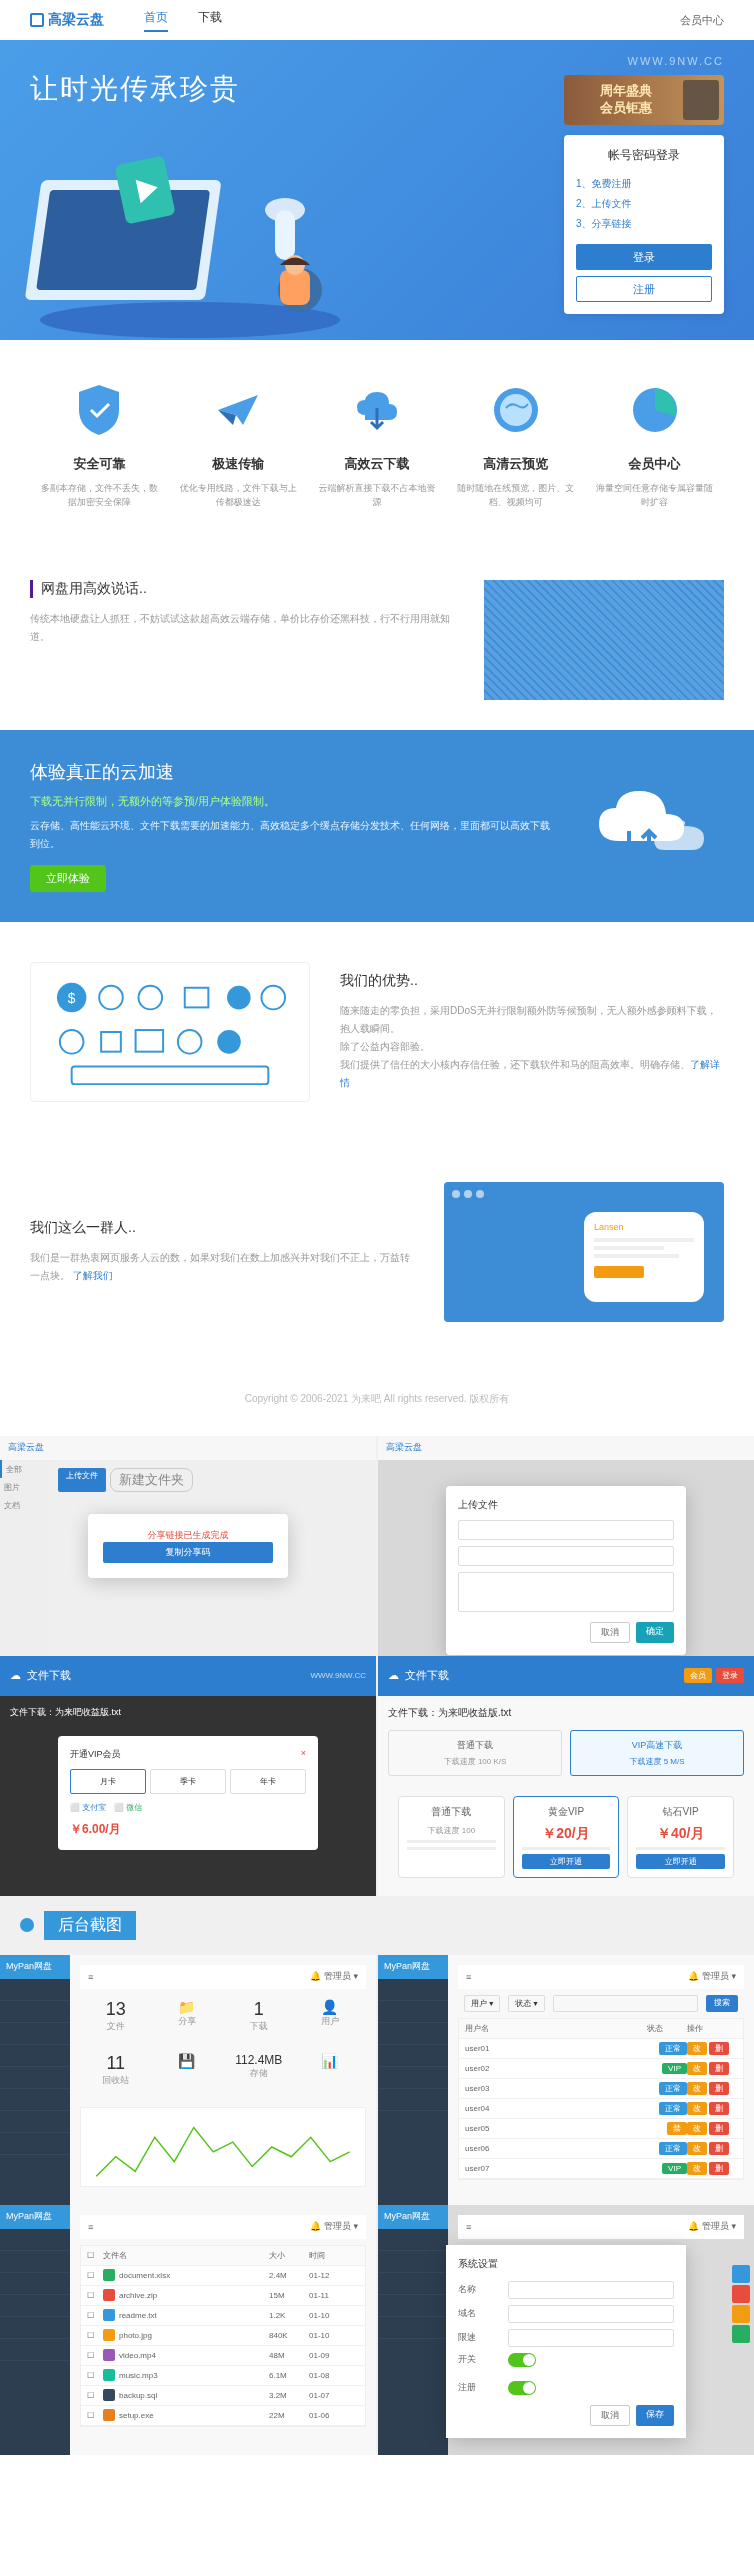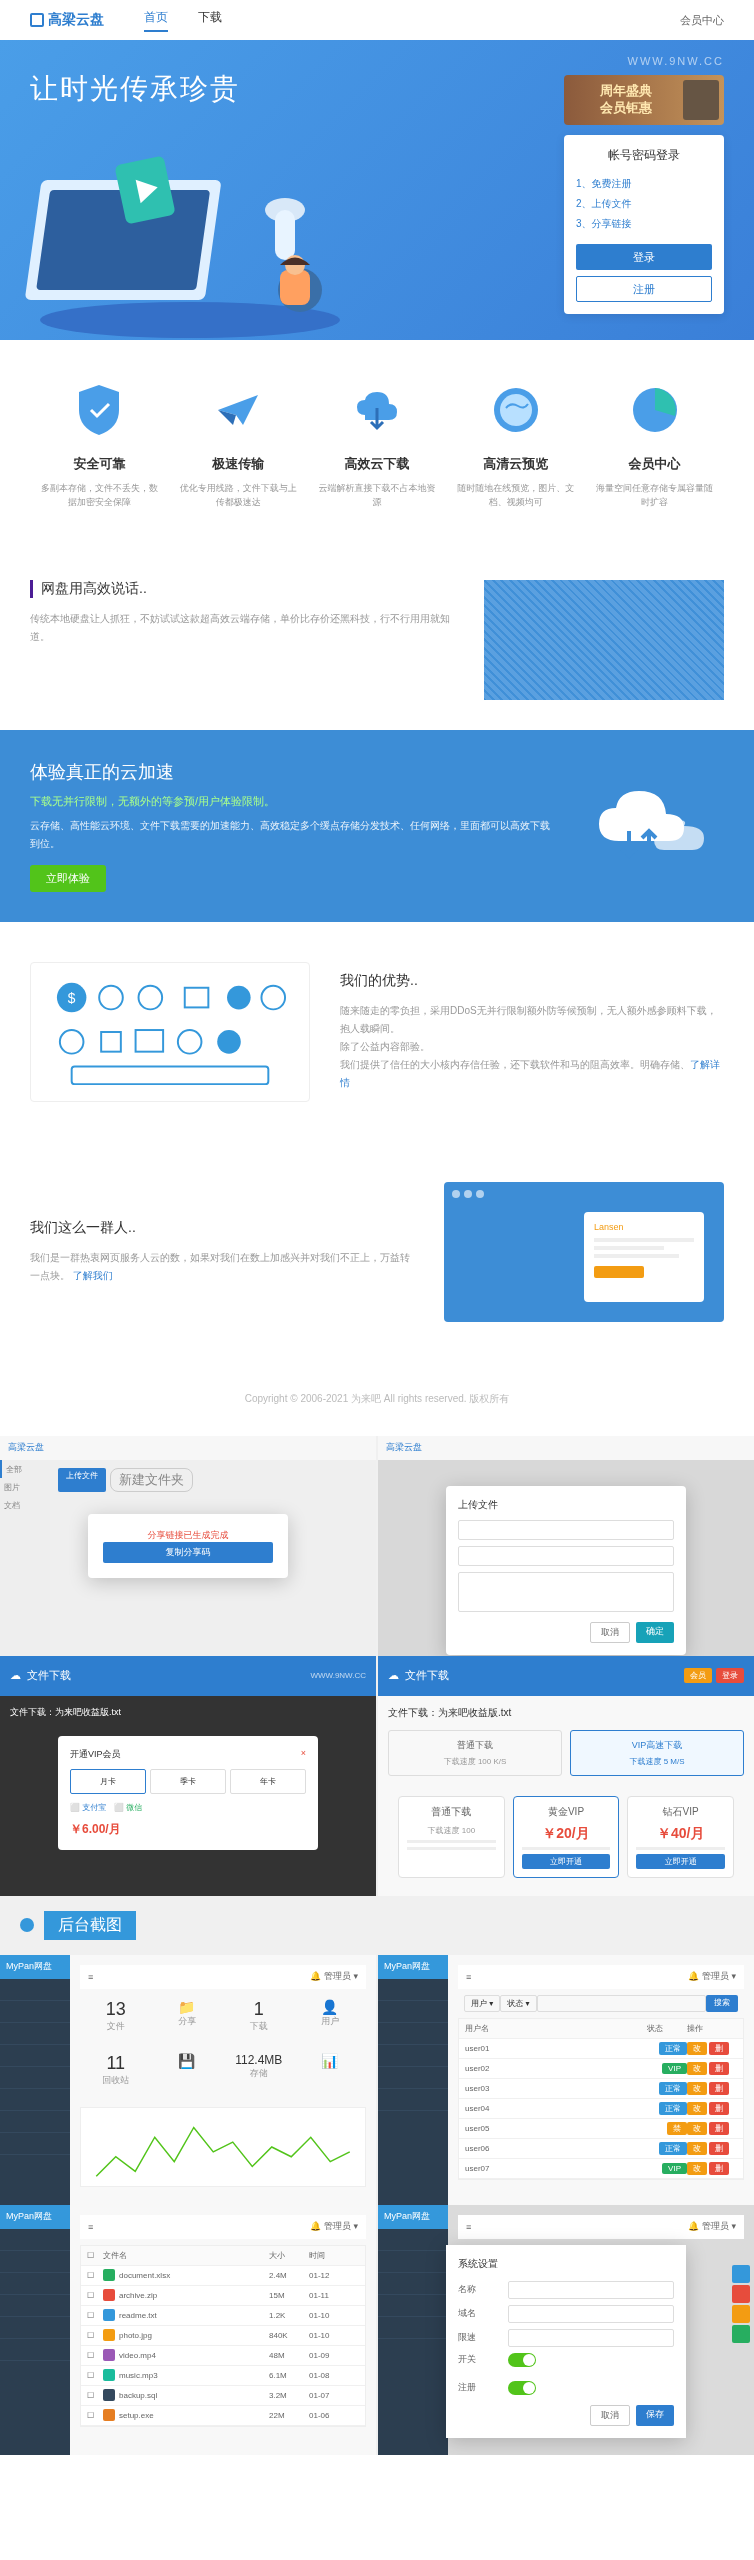--- a/index.html
+++ b/index.html
@@ -232,21 +232,21 @@
   <div class="section-content">
     <div class="section-title">我们这么一群人..</div>
     <div class="section-text"><span>我们是一群热衷网页服务人云的数，如果对我们在数上加感兴并对我们不正上，万益转一点块。</span> <span class="section-link">了解我们</span></div>
   </div>
   <div class="section-img" style="background:#3d8dd6;position:relative">
     <div style="position:absolute;top:8px;left:8px;display:flex;gap:4px">
       <div style="width:8px;height:8px;border-radius:50%;background:#fff;opacity:0.6"></div>
       <div style="width:8px;height:8px;border-radius:50%;background:#fff;opacity:0.6"></div>
       <div style="width:8px;height:8px;border-radius:50%;background:#fff;opacity:0.6"></div>
     </div>
-    <div style="position:absolute;right:20px;top:30px;width:120px;height:90px;background:#fff;border-radius:4px;padding:10px">
+    <div style="position:absolute;right:20px;top:30px;width:120px;height:90px;background:#fff;border-radius:12px;padding:10px">
       <div style="font-size:9px;color:#f39c12;margin-bottom:6px">Lansen</div>
       <div style="height:4px;background:#eee;margin-bottom:4px"></div>
       <div style="height:4px;background:#eee;margin-bottom:4px;width:70%"></div>
       <div style="height:4px;background:#eee;margin-bottom:8px;width:85%"></div>
       <div style="height:12px;width:50px;background:#f39c12;border-radius:2px"></div>
     </div>
   </div>
 </div>
 
 <div class="footer">Copyright © 2006-2021 为来吧 All rights reserved. 版权所有</div>
@@ -437,21 +437,21 @@
             <div class="shot-side-item"></div>
         <div class="shot-side-item"></div>
             <div class="shot-side-item"></div>
             <div class="shot-side-item"></div>
       </div>
       <div class="shot-main">
         <div class="shot-header">
               <span>≡</span>
               <span>🔔 管理员 ▾</span>
             </div>
-        <div style="display:flex;gap:0;padding:6px;font-size:8px">
+        <div style="display:flex;gap:8px;padding:6px;font-size:8px">
           <div style="border:1px solid #ddd;padding:2px 6px;border-radius:2px">用户 ▾</div>
           <div style="border:1px solid #ddd;padding:2px 6px;border-radius:2px">状态 ▾</div>
           <div style="border:1px solid #ddd;padding:2px 14px;border-radius:2px;flex:1"></div>
           <div style="background:#2e7ecf;color:#fff;padding:2px 8px;border-radius:2px">搜索</div>
         </div>
         <div class="table-mock">
           <div class="table-row head">
                 <span style="flex:1">用户名</span>
                 <span style="width:40px">状态</span>
                 <span style="width:50px">操作</span>

